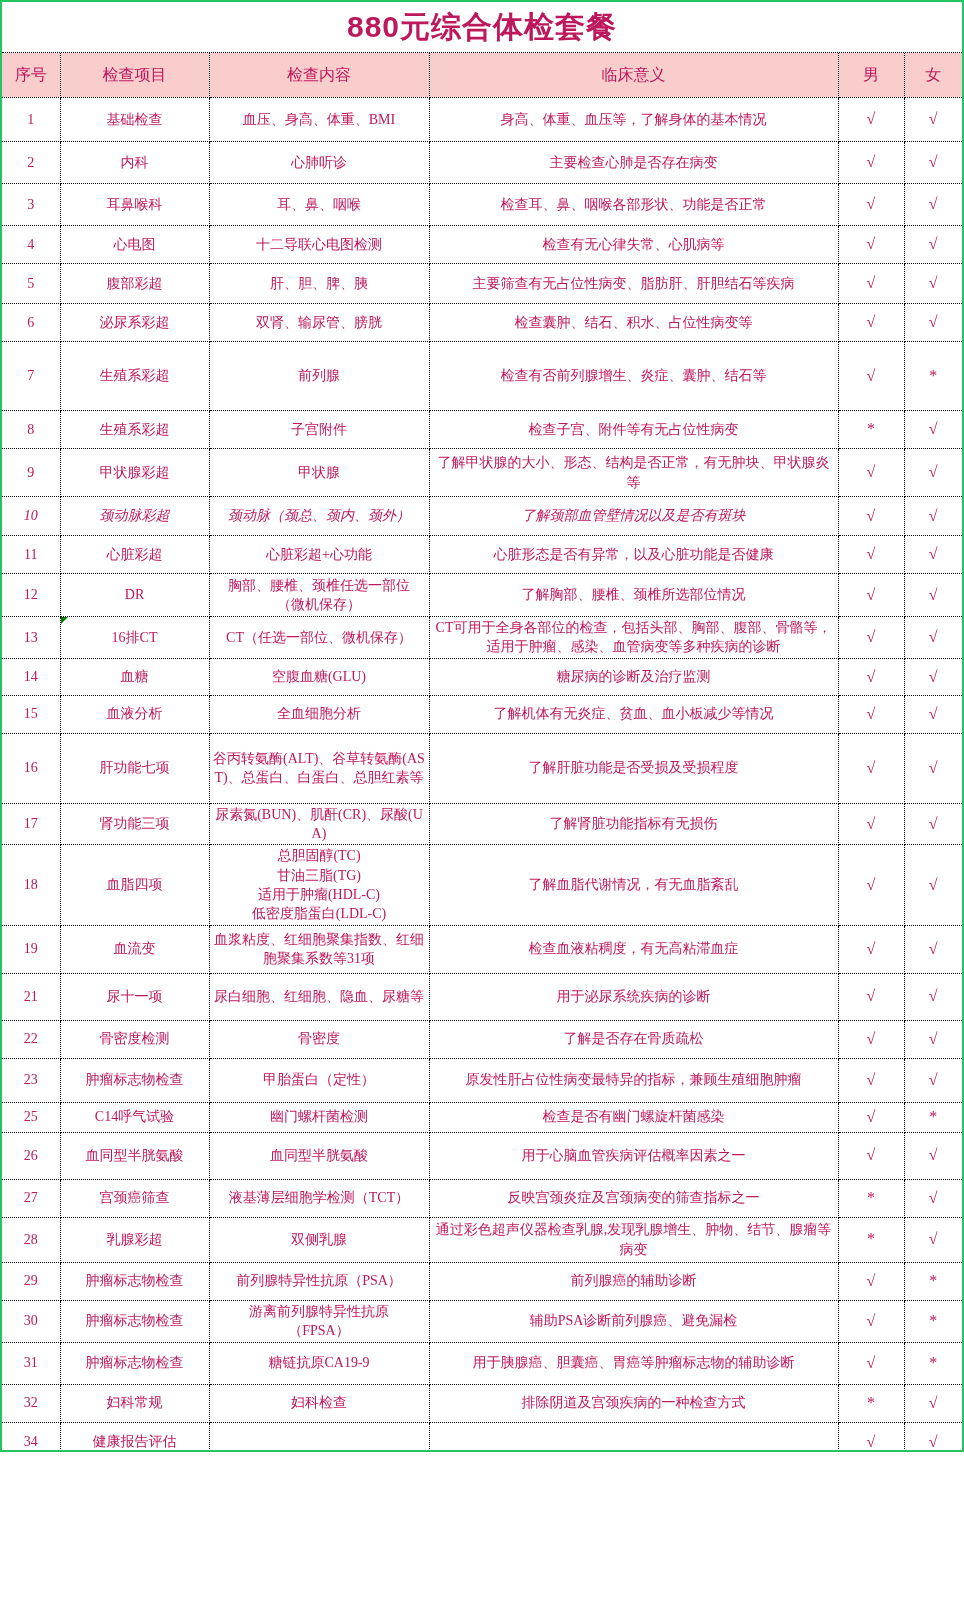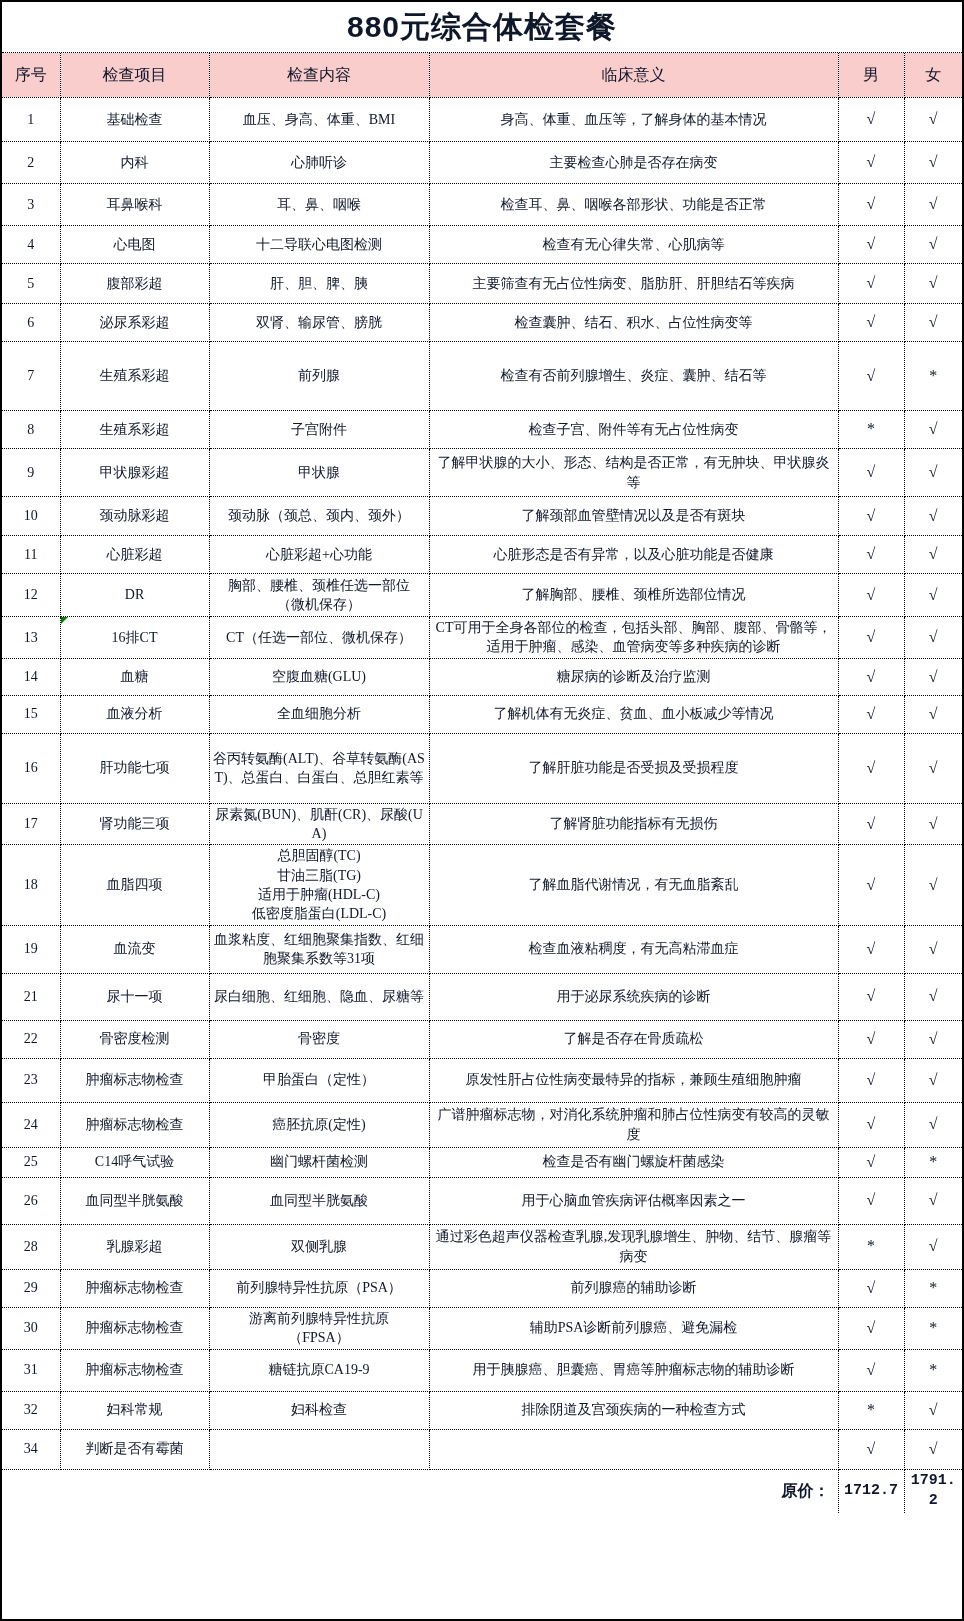--- a/index.html
+++ b/index.html
@@ -1,23 +1,23 @@
 <!DOCTYPE html>
 <html><head>
 <meta charset="utf-8">
 <style>
   html,body { margin:0; padding:0; background:#fff; }
   .sheet {
     position:relative;
-    width:964px; height:1621px;
+    width:964px; height:1452px;
     box-sizing:border-box;
-    border:2px solid #000000;
+    border:2px solid #22c55e;
     background:#fff;
     font-family:"Liberation Serif", serif;
-    color:#0f172a;
+    color:#be185d;
     overflow:hidden;
   }
   .title {
     height:50px;
     display:flex; align-items:center; justify-content:center;
     font-family:"Liberation Sans", sans-serif;
     font-weight:bold;
     font-size:30px;
     letter-spacing:1px;
     border-bottom:1px dotted #000;
@@ -160,21 +160,21 @@
           <td class="mark">√</td>
         </tr>
         <tr style="height: 48px;">
           <td>9</td>
           <td>甲状腺彩超</td>
           <td class="col-content">甲状腺</td>
           <td>了解甲状腺的大小、形态、结构是否正常，有无肿块、甲状腺炎等</td>
           <td class="mark">√</td>
           <td class="mark">√</td>
         </tr>
-        <tr style="height: 39px;">
+        <tr style="height: 39px; font-style: italic;">
           <td>10</td>
           <td>颈动脉彩超</td>
           <td class="col-content">颈动脉（颈总、颈内、颈外）</td>
           <td>了解颈部血管壁情况以及是否有斑块</td>
           <td class="mark">√</td>
           <td class="mark">√</td>
         </tr>
         <tr style="height: 38px;">
           <td>11</td>
           <td>心脏彩超</td>
@@ -268,42 +268,42 @@
           <td class="mark">√</td>
         </tr>
         <tr style="height: 44px;">
           <td>23</td>
           <td>肿瘤标志物检查</td>
           <td class="col-content">甲胎蛋白（定性）</td>
           <td>原发性肝占位性病变最特异的指标，兼顾生殖细胞肿瘤</td>
           <td class="mark">√</td>
           <td class="mark">√</td>
         </tr>
-        <tr style="height: 45px;">
-          <td>24</td>
-          <td>肿瘤标志物检查</td>
-          <td class="col-content">癌胚抗原(定性)</td>
-          <td>广谱肿瘤标志物，对消化系统肿瘤和肺占位性病变有较高的灵敏度</td>
-          <td class="mark">√</td>
-          <td class="mark">√</td>
-        </tr>
         <tr style="height: 30px;">
           <td>25</td>
           <td>C14呼气试验</td>
           <td class="col-content">幽门螺杆菌检测</td>
           <td>检查是否有幽门螺旋杆菌感染</td>
           <td class="mark">√</td>
           <td class="mark">*</td>
         </tr>
         <tr style="height: 47px;">
           <td>26</td>
           <td>血同型半胱氨酸</td>
           <td class="col-content">血同型半胱氨酸</td>
           <td>用于心脑血管疾病评估概率因素之一</td>
           <td class="mark">√</td>
+          <td class="mark">√</td>
+        </tr>
+        <tr style="height: 38px;">
+          <td>27</td>
+          <td>宫颈癌筛查</td>
+          <td class="col-content">液基薄层细胞学检测（TCT）</td>
+          <td>反映宫颈炎症及宫颈病变的筛查指标之一</td>
+          <td class="mark">*</td>
           <td class="mark">√</td>
         </tr>
         <tr style="height: 45px;">
           <td>28</td>
           <td>乳腺彩超</td>
           <td class="col-content">双侧乳腺</td>
           <td>通过彩色超声仪器检查乳腺,发现乳腺增生、肿物、结节、腺瘤等病变</td>
           <td class="mark">*</td>
           <td class="mark">√</td>
         </tr>
@@ -335,21 +335,21 @@
         <tr style="height: 38px;">
           <td>32</td>
           <td>妇科常规</td>
           <td class="col-content">妇科检查</td>
           <td>排除阴道及宫颈疾病的一种检查方式</td>
           <td class="mark">*</td>
           <td class="mark">√</td>
         </tr>
         <tr style="height: 40px;">
           <td>34</td>
-          <td>判断是否有霉菌</td>
+          <td>健康报告评估</td>
           <td class="col-content"></td>
           <td></td>
           <td class="mark">√</td>
           <td class="mark">√</td>
         </tr>
       </tbody>
     <tfoot>
       <tr>
         <td colspan="4" class="footer-label">原价：</td>
         <td class="price">1712.7</td>

